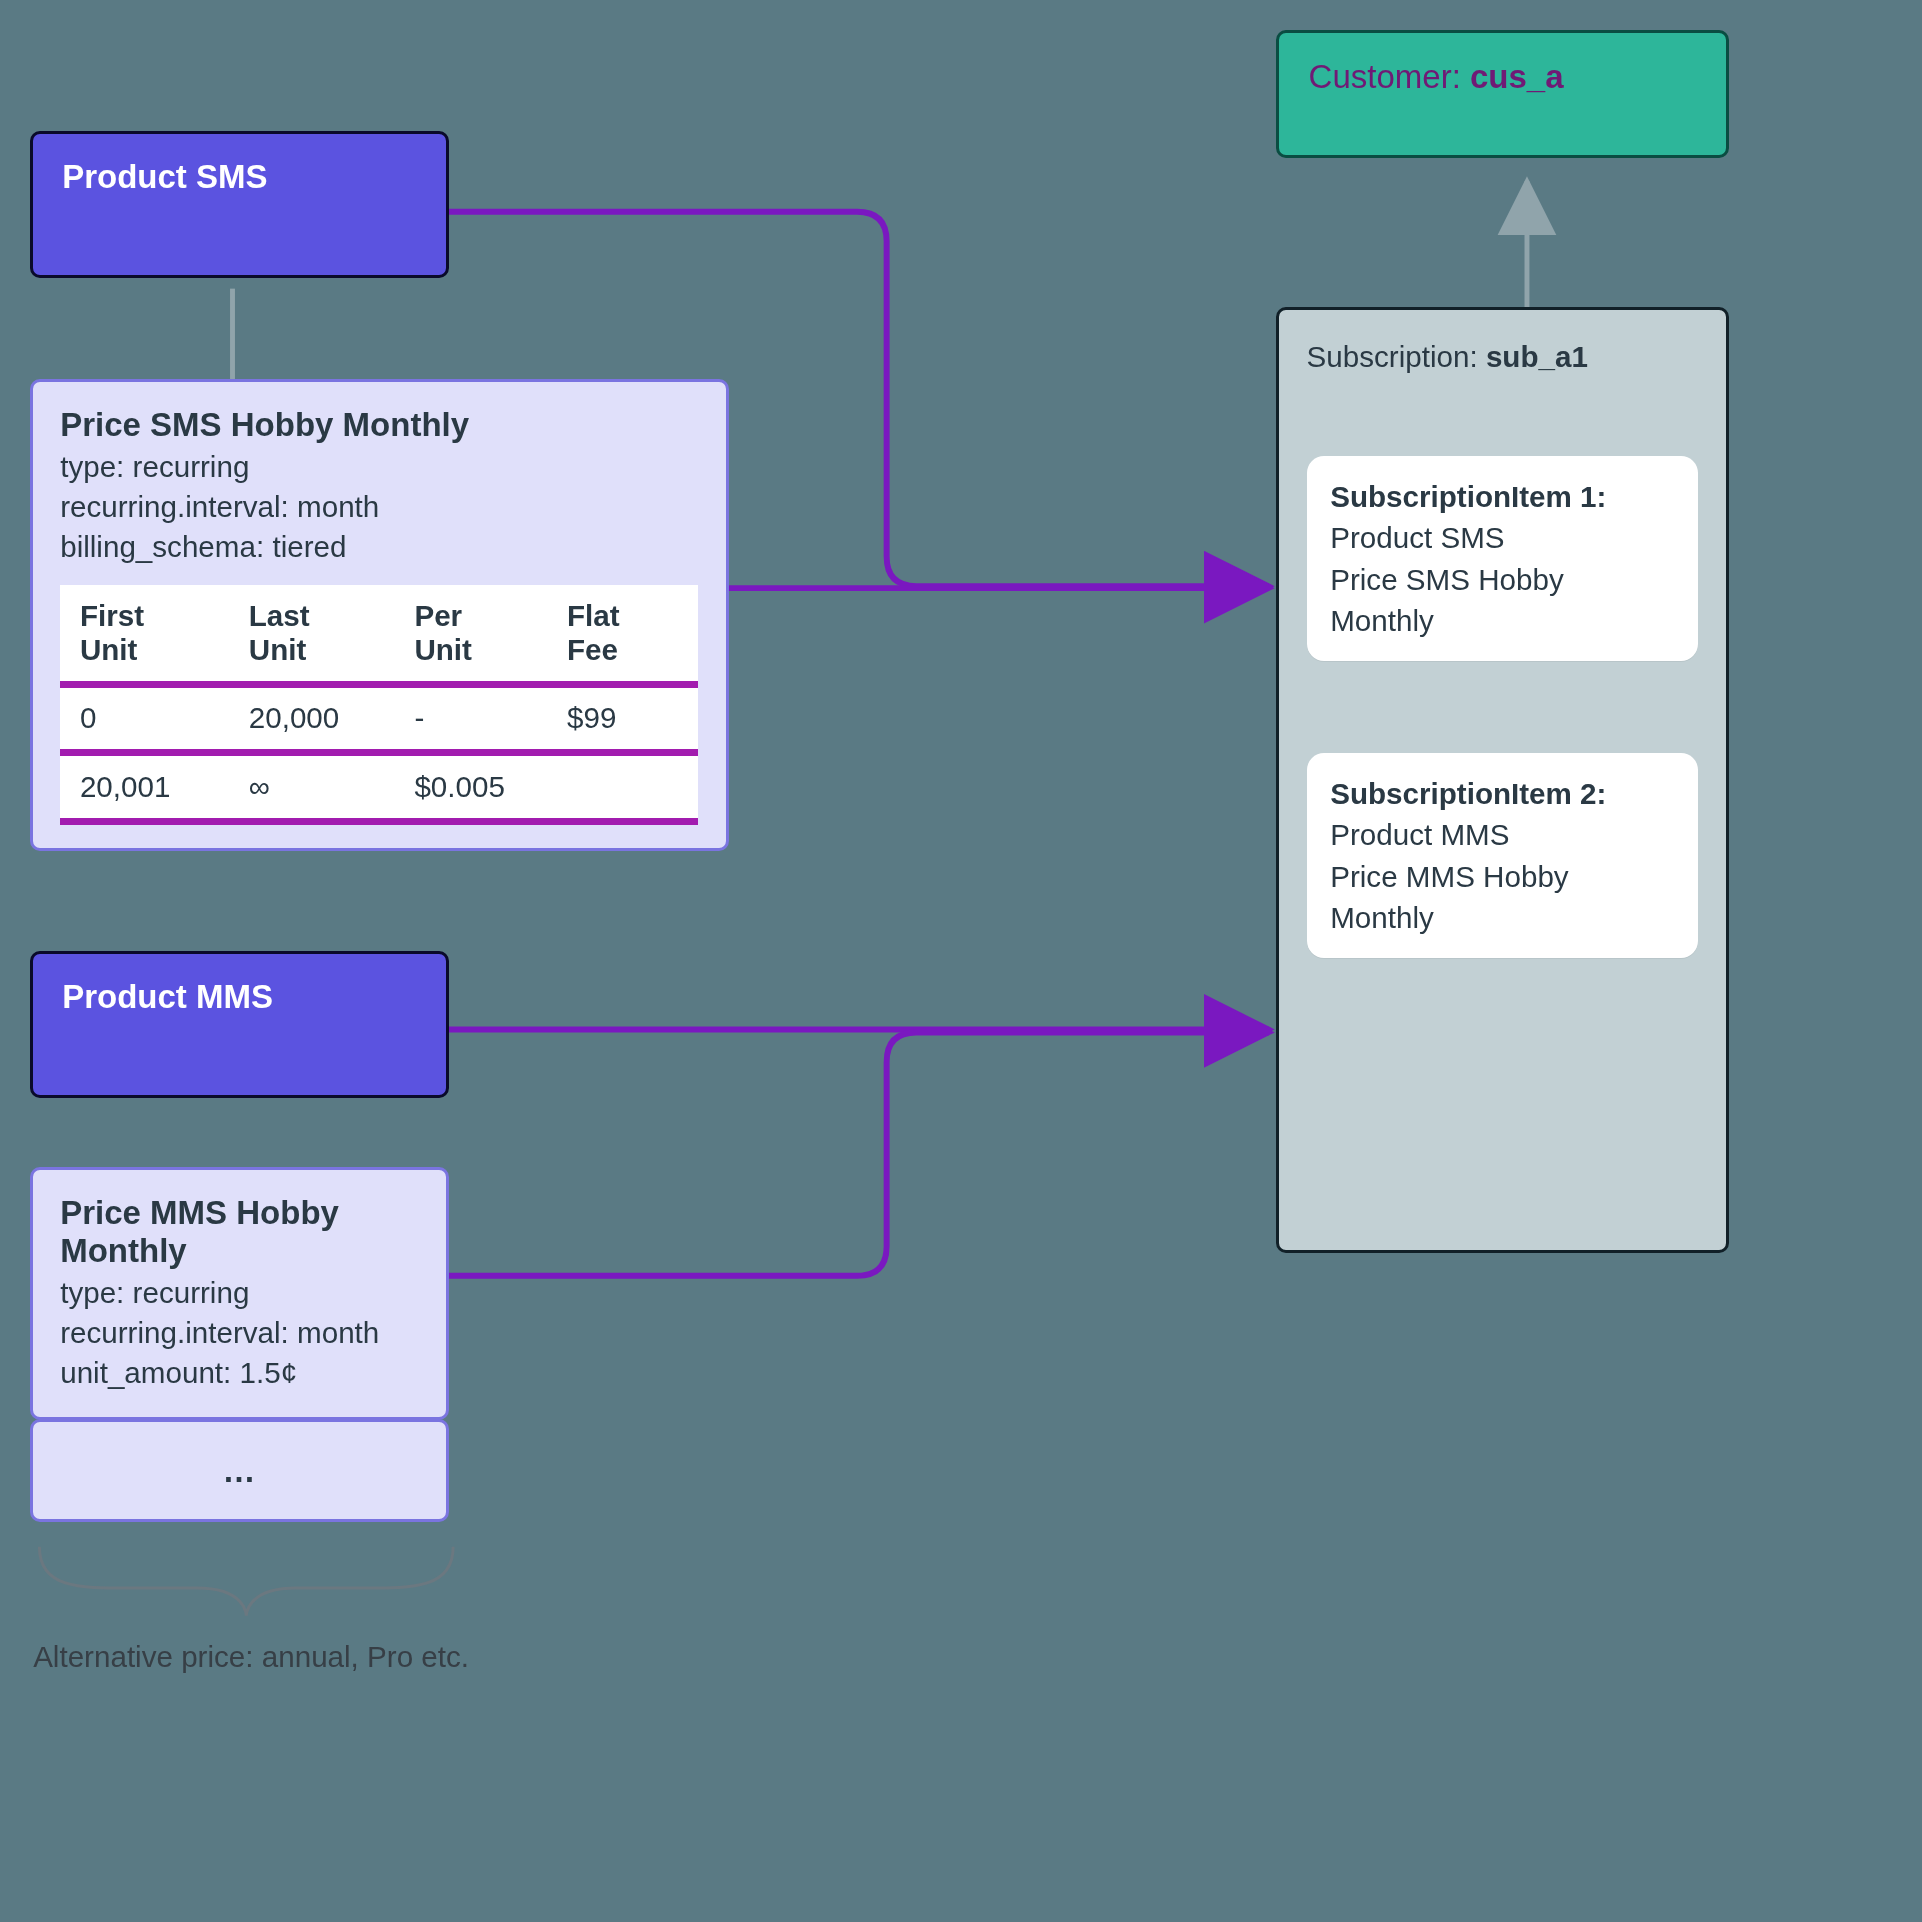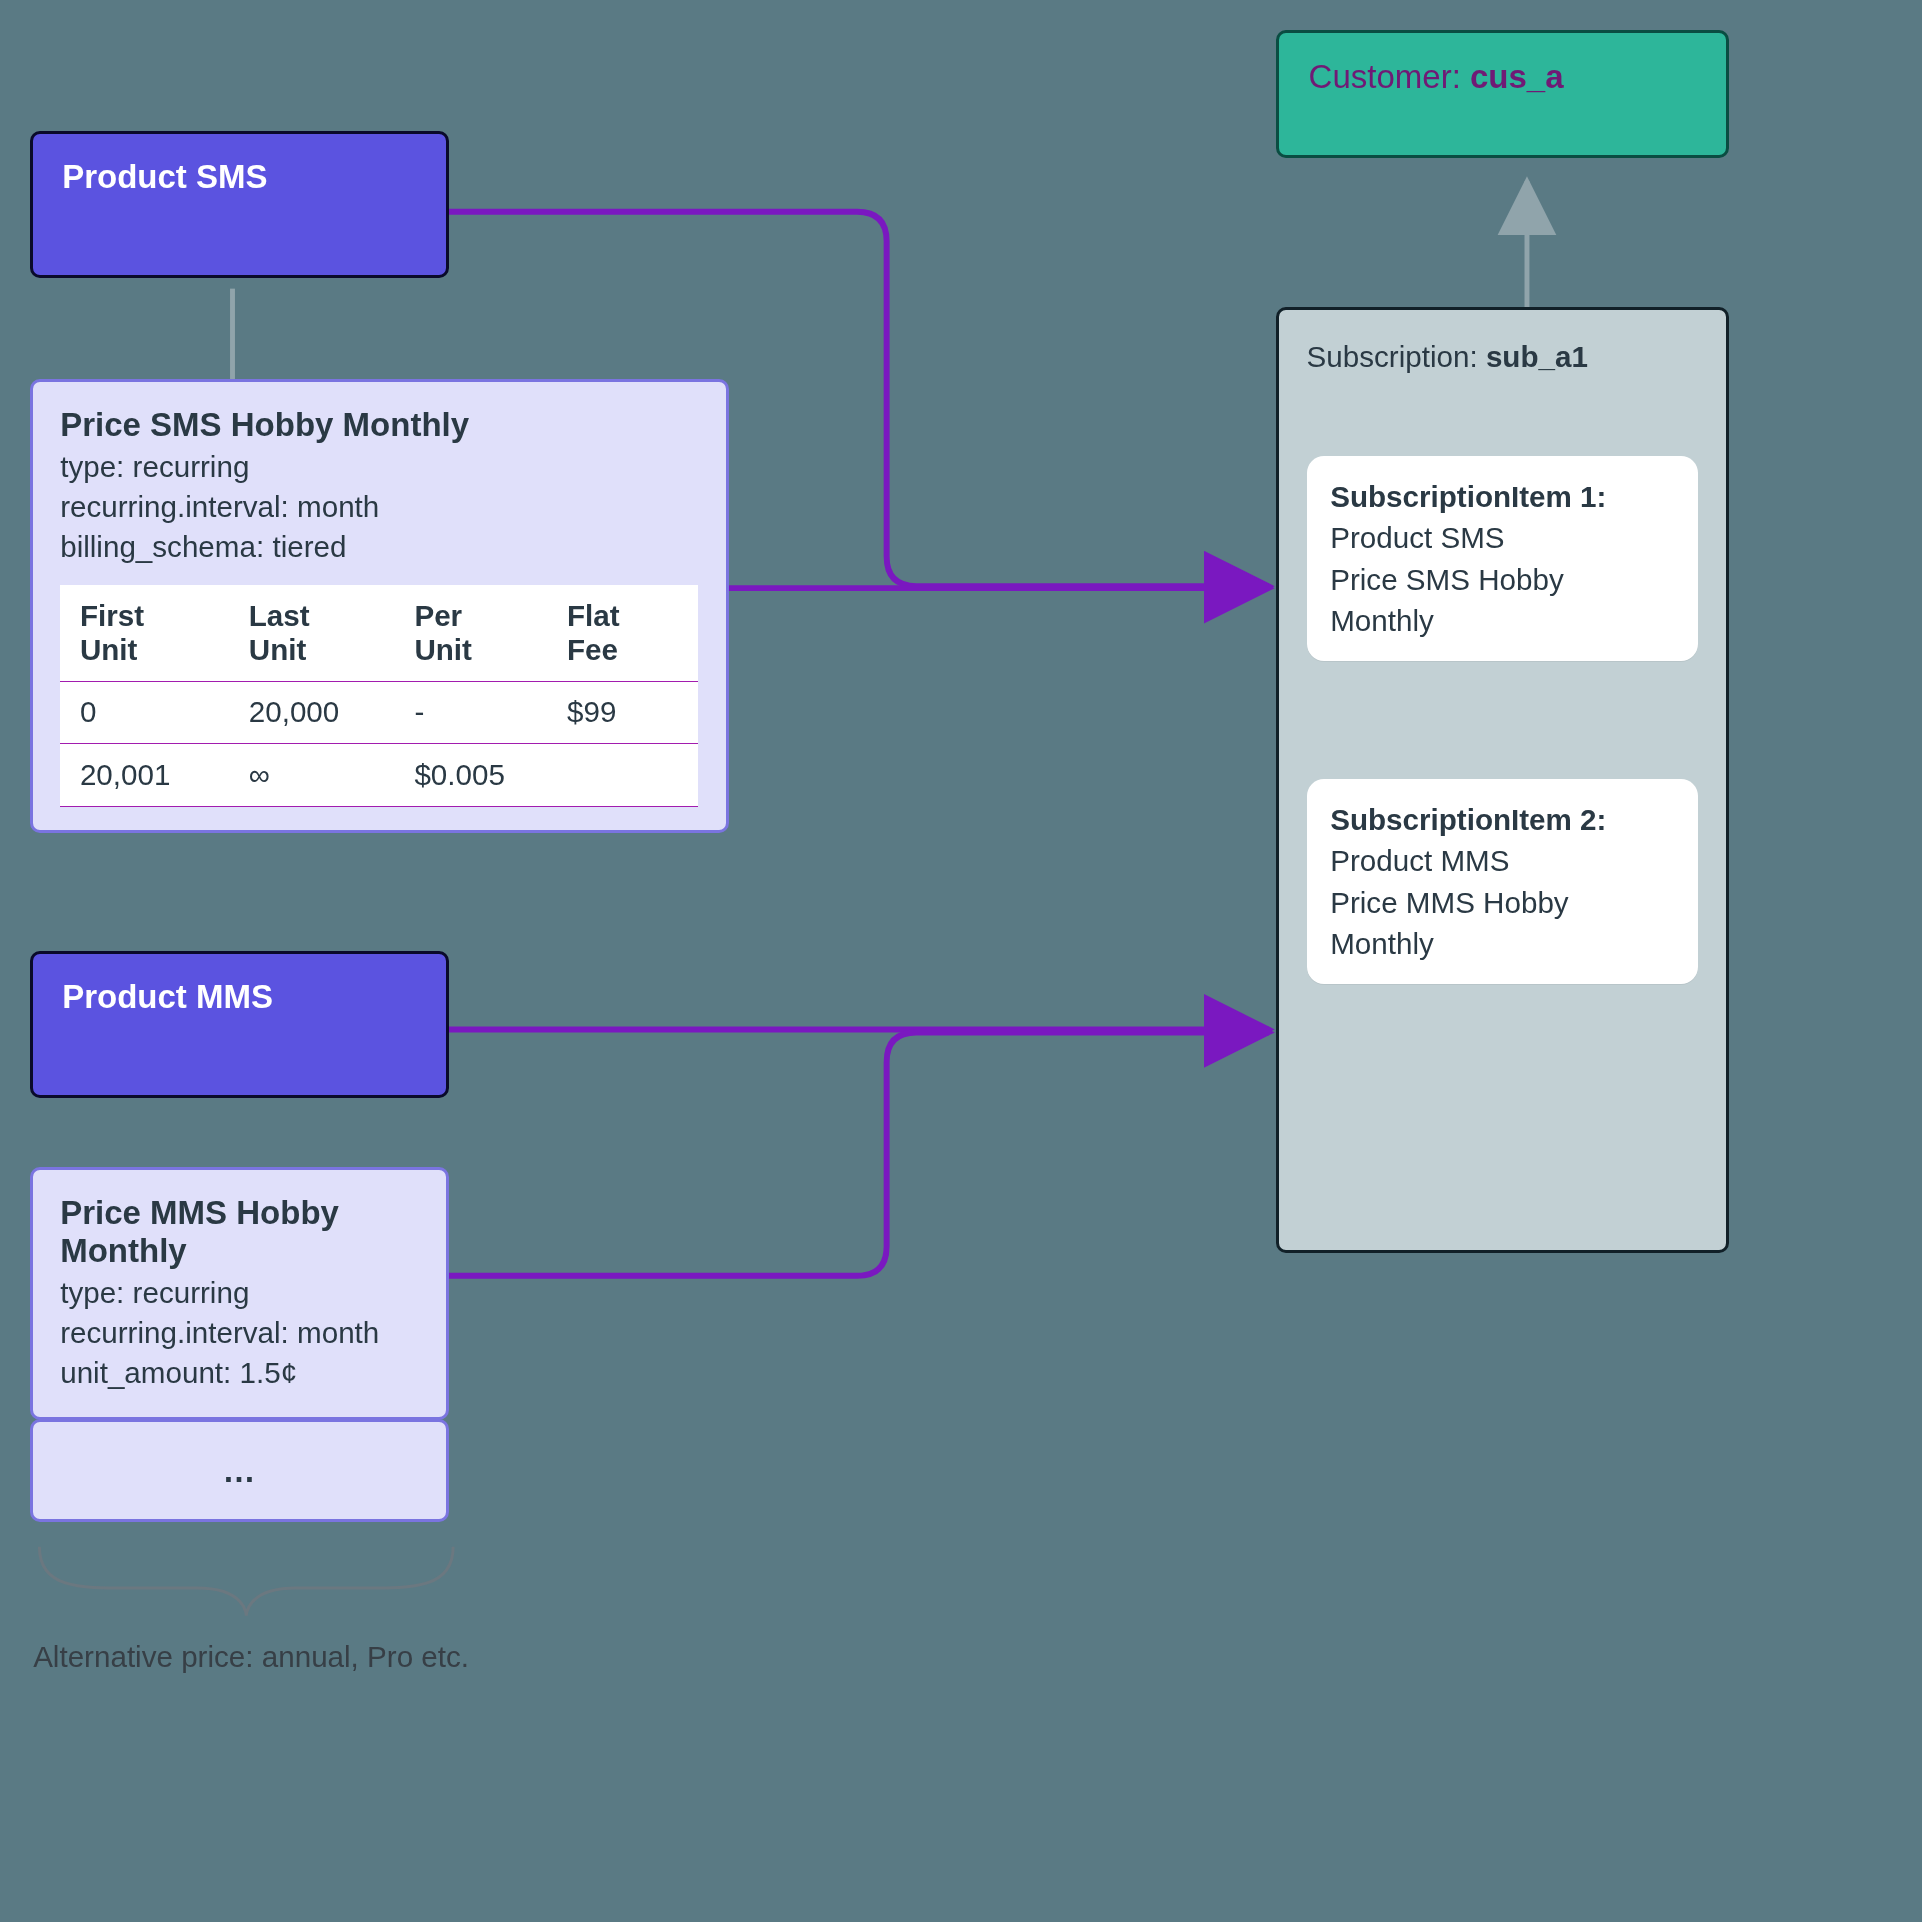--- a/index.html
+++ b/index.html
@@ -43,21 +43,21 @@
     padding:23.6px 27.6px;
   }
   .price .title{font-weight:700;font-size:33px;margin-bottom:3.9px;}
   .price .kv{font-size:29.6px;line-height:1.35;}
   table.tiers{
     width:100%;border-collapse:collapse;margin-top:17.7px;
     background:#ffffff;
   }
   table.tiers th,table.tiers td{
     text-align:left;padding:13.8px 19.7px;font-size:29.6px;
-    border-bottom:1px solid #a21caf;
+    border-bottom:7px solid #a21caf;
   }
   table.tiers th{font-weight:700;}
   .ellipsis-box{
     background:var(--price-bg);border:3px solid var(--price-border);
     text-align:center;font-weight:700;font-size:33px;
     padding:29.6px 0;
   }
   
   .customer{
     background:var(--customer-bg);border:3.9px solid var(--customer-border);
@@ -186,19 +186,19 @@
   <div class="line">
     <span>Subscription:</span> <b>sub_a1</b>
   </div>
 
   <div class="subitem">
     <div class="hdr">SubscriptionItem 1:</div>
     <div>Product SMS</div>
     <div>Price SMS Hobby Monthly</div>
   </div>
 
-  <div class="subitem" style="margin-top:118px;">
+  <div class="subitem" style="margin-top:92px;">
     <div class="hdr">SubscriptionItem 2:</div>
     <div>Product MMS</div>
     <div>Price MMS Hobby Monthly</div>
   </div>
 </div>
 
 
 </body></html>

